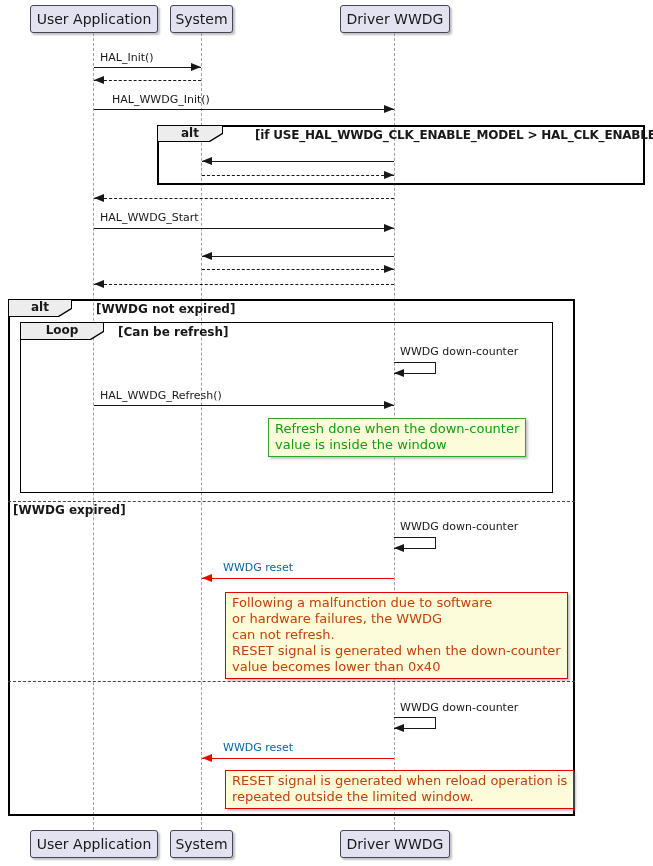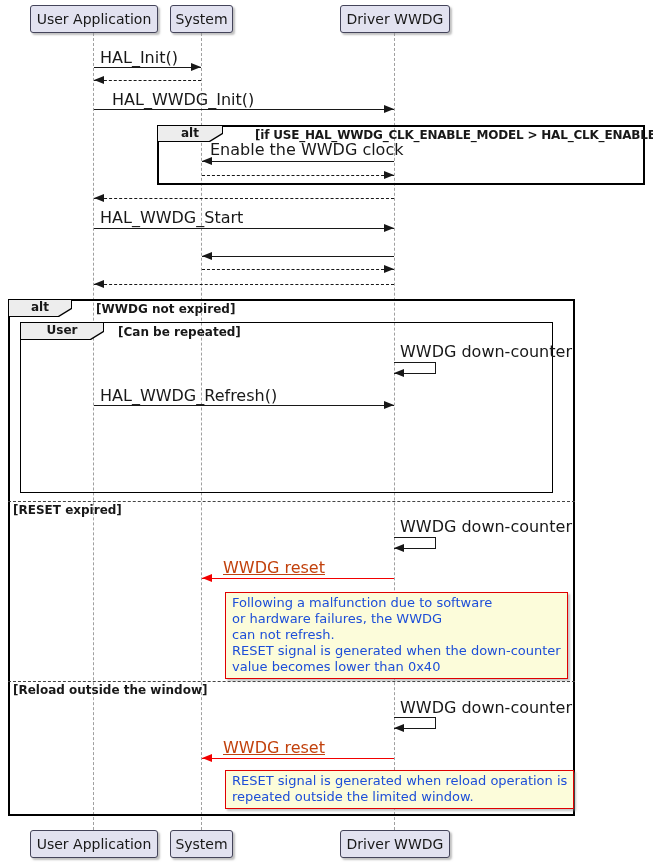--- a/index.html
+++ b/index.html
@@ -8,23 +8,23 @@
 
   
   .p{position:absolute;box-sizing:border-box;height:28px;background:#E2E2F0;
      border:1px solid #44445a;border-radius:3px;display:flex;align-items:center;
      justify-content:center;font-size:14px;box-shadow:2px 2px 2px rgba(140,140,140,.55);}
 
   
   .ll{position:absolute;width:0;border-left:1px dashed #A0A0A0;top:33px;height:797px;}
 
   
-  .lbl{position:absolute;font-size:16px;line-height:15px;white-space:nowrap;}
+  .lbl{position:absolute;font-size:11px;line-height:15px;white-space:nowrap;}
   .bold{font-weight:bold;font-size:12px;}
-  .redtxt{color:#c2410c;text-decoration:underline;}
+  .redtxt{color:#0369a1;}
 
   
   .ln{position:absolute;height:0;border-top:1px solid #181818;}
   .dsh{border-top-style:dashed;}
   .redln{border-top-color:#F20000;}
   .ah{position:absolute;width:0;height:0;border-top:4px solid transparent;border-bottom:4px solid transparent;}
   .ah.r{border-left:10px solid #181818;}
   .ah.l{border-right:10px solid #181818;}
   .ah.redh.l{border-right-color:#F20000;}
 
@@ -37,21 +37,21 @@
         clip-path:polygon(0 0,100% 0,100% calc(100% - 8px),calc(100% - 13px) 100%,0 100%);
         display:flex;align-items:center;justify-content:center;
         font-weight:bold;font-size:12px;padding-bottom:2px;box-sizing:border-box;}
   .divline{position:absolute;height:0;border-top:1px dashed #444;}
 
   
   .note{position:absolute;box-sizing:border-box;padding:2px 6px 3px;font-size:13px;
         line-height:16px;white-space:pre-line;background:#FCFCDA;
         box-shadow:2px 2px 2px rgba(140,140,140,.5);}
   .note.g{border:1px solid #2FA42F;color:#0EA00E;}
-  .note.r{border:1px solid #E00000;color:#1d4ed8;}
+  .note.r{border:1px solid #E00000;color:#c2410c;}
 
   
   .selfb{position:absolute;box-sizing:border-box;width:42px;height:12px;
          border:1px solid #181818;border-left:none;}
 </style>
 </head>
 <body>
 
 <div class="canvas">
 
@@ -73,21 +73,20 @@
   <div class="lbl" style="left:112px;top:92px">HAL_WWDG_Init()</div>
   <div class="ln" style="left:94px;top:109px;width:300px"></div>
   <div class="ah r" style="left:384px;top:105px"></div>
 
   <div class="frame" style="left:157px;top:125px;width:488px;height:60px"></div>
   <div class="pent" style="left:157px;top:125px;width:66px;height:17px">
     <span>alt</span>
   </div>
   <div class="lbl bold" style="left:255px;top:128px;letter-spacing:-0.2px">[if USE_HAL_WWDG_CLK_ENABLE_MODEL &gt; HAL_CLK_ENABLE_NO]</div>
 
-  <div class="lbl" style="left:210px;top:142px">Enable the WWDG clock</div>
   <div class="ln" style="left:202px;top:161px;width:192px"></div>
   <div class="ah l" style="left:202px;top:157px"></div>
   <div class="ln dsh" style="left:202px;top:175px;width:192px"></div>
   <div class="ah r" style="left:384px;top:171px"></div>
 
   <div class="ln dsh" style="left:94px;top:198px;width:300px"></div>
   <div class="ah l" style="left:94px;top:194px"></div>
 
   <div class="lbl" style="left:100px;top:210px">HAL_WWDG_Start</div>
   <div class="ln" style="left:94px;top:228px;width:300px"></div>
@@ -101,52 +100,53 @@
   <div class="ah l" style="left:94px;top:280px"></div>
 
   <div class="frame" style="left:8px;top:299px;width:567px;height:517px"></div>
   <div class="pent" style="left:8px;top:299px;width:64px;height:18px">
     <span>alt</span>
   </div>
   <div class="lbl bold" style="left:96px;top:302px">[WWDG not expired]</div>
 
   <div class="frame thin" style="left:20px;top:322px;width:533px;height:171px"></div>
   <div class="pent" style="left:20px;top:322px;width:84px;height:18px">
-    <span>User</span>
+    <span>Loop</span>
   </div>
-  <div class="lbl bold" style="left:118px;top:325px">[Can be repeated]</div>
+  <div class="lbl bold" style="left:118px;top:325px">[Can be refresh]</div>
 
   <div class="lbl" style="left:400px;top:344px">WWDG down-counter</div>
   <div class="selfb" style="left:394px;top:362px"></div>
   <div class="ah l" style="left:394px;top:369px"></div>
 
   <div class="lbl" style="left:100px;top:388px">HAL_WWDG_Refresh()</div>
   <div class="ln" style="left:94px;top:405px;width:300px"></div>
   <div class="ah r" style="left:384px;top:401px"></div>
 
+  <div class="note g" style="left:268px;top:418px">Refresh done when the down-counter
+value is inside the window</div>
 
   <div class="divline" style="left:8px;top:501px;width:567px"></div>
-  <div class="lbl bold" style="left:13px;top:503px">[RESET expired]</div>
+  <div class="lbl bold" style="left:13px;top:503px">[WWDG expired]</div>
 
   <div class="lbl" style="left:400px;top:519px">WWDG down-counter</div>
   <div class="selfb" style="left:394px;top:537px"></div>
   <div class="ah l" style="left:394px;top:544px"></div>
 
   <div class="lbl redtxt" style="left:223px;top:560px">WWDG reset</div>
   <div class="ln redln" style="left:202px;top:578px;width:192px"></div>
   <div class="ah l redh" style="left:202px;top:574px"></div>
 
   <div class="note r" style="left:225px;top:592px">Following a malfunction due to software
 or hardware failures, the WWDG
 can not refresh.
 RESET signal is generated when the down-counter
 value becomes lower than 0x40</div>
 
   <div class="divline" style="left:8px;top:681px;width:567px"></div>
-  <div class="lbl bold" style="left:13px;top:683px">[Reload outside the window]</div>
 
   <div class="lbl" style="left:400px;top:700px">WWDG down-counter</div>
   <div class="selfb" style="left:394px;top:717px"></div>
   <div class="ah l" style="left:394px;top:724px"></div>
 
   <div class="lbl redtxt" style="left:223px;top:740px">WWDG reset</div>
   <div class="ln redln" style="left:202px;top:758px;width:192px"></div>
   <div class="ah l redh" style="left:202px;top:754px"></div>
 
   <div class="note r" style="left:225px;top:770px">RESET signal is generated when reload operation is

